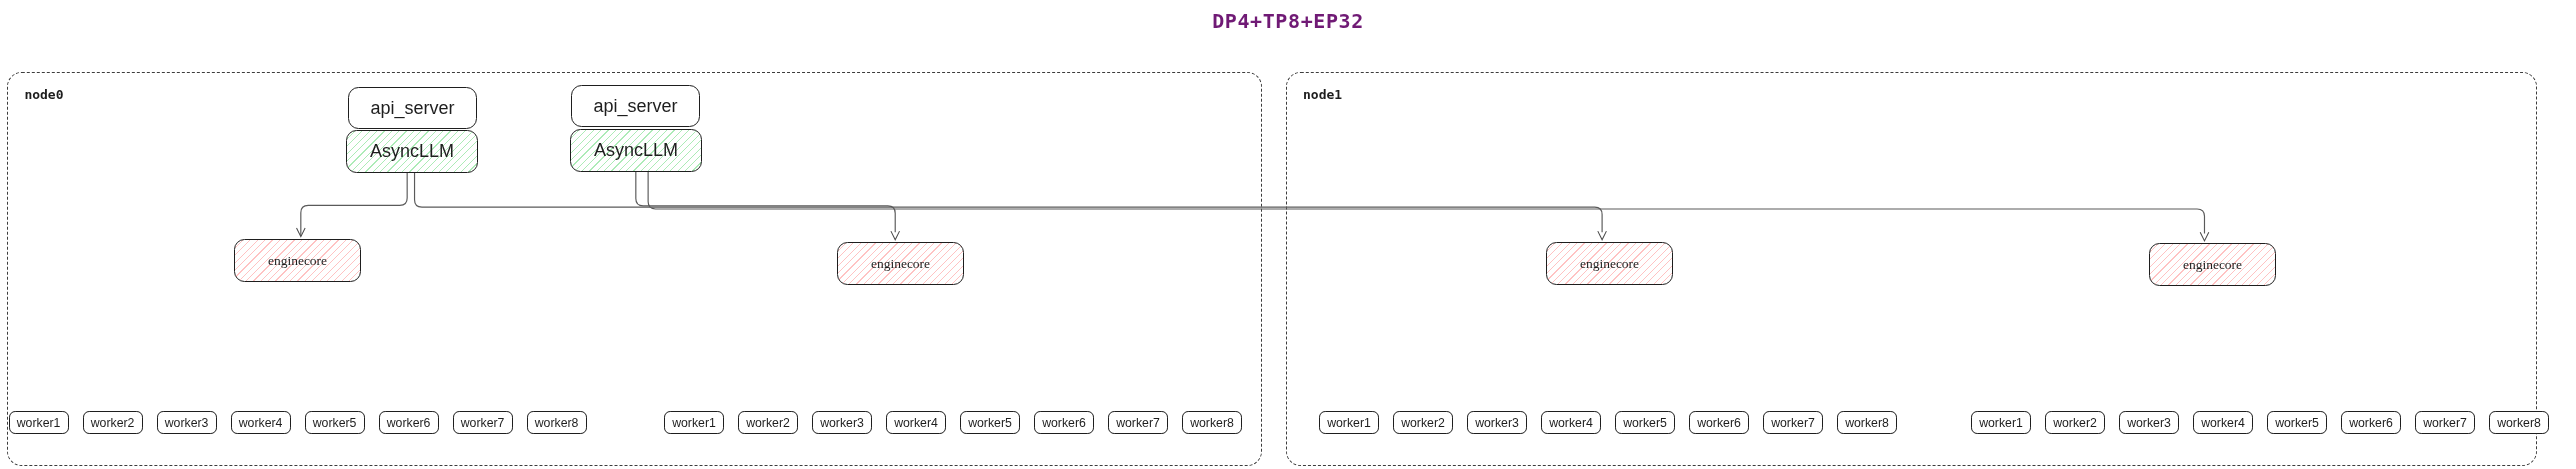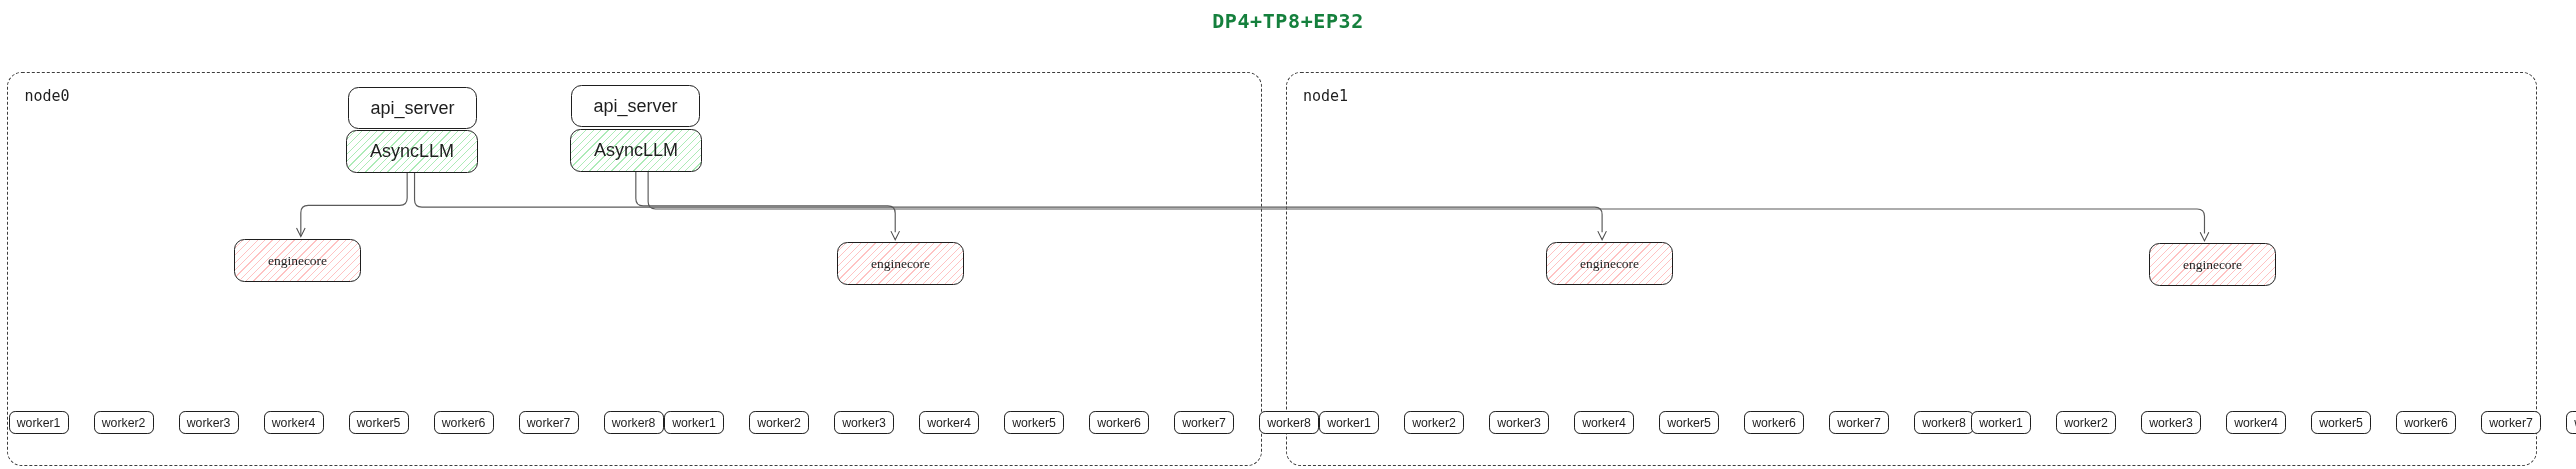--- a/index.html
+++ b/index.html
@@ -3,49 +3,49 @@
 <meta charset="utf-8">
 <style>
   html,body{margin:0;padding:0;background:#ffffff;}
   .canvas{
     position:relative;width:2576px;height:469px;background:#ffffff;
     font-family:"Liberation Sans",sans-serif;color:#1e1e1e;overflow:hidden;
   }
   .title{
     position:absolute;left:0;top:8.6px;width:2576px;text-align:center;
     font-family:"DejaVu Sans Mono",monospace;font-weight:bold;font-size:20px;
-    letter-spacing:0.6px;color:#15803d;
+    letter-spacing:0.6px;color:#701a75;
   }
   .node-box{
     position:absolute;box-sizing:border-box;
     border:1.4px dashed #3d3d3d;border-radius:14.8px;background:transparent;
   }
   .node-label{
     position:absolute;left:16px;top:13.5px;
-    font-family:"DejaVu Sans Mono",monospace;font-size:15px;font-weight:400;color:#1e1e1e;
+    font-family:"DejaVu Sans Mono",monospace;font-size:13px;font-weight:700;color:#1e1e1e;
   }
   .box{
     position:absolute;box-sizing:border-box;background:#ffffff;
     border:1.6px solid #1e1e1e;border-radius:10.5px;
     display:flex;align-items:center;justify-content:center;
     font-size:18px;color:#1e1e1e;
   }
   .hatch-green{
     background-image:repeating-linear-gradient(135deg,
       rgba(105,219,124,0.55) 0px, rgba(105,219,124,0.55) 0.9px,
       transparent 0.9px, transparent 5.2px);
   }
   .hatch-red{
     background-image:repeating-linear-gradient(135deg,
       rgba(255,135,135,0.5) 0px, rgba(255,135,135,0.5) 0.9px,
       transparent 0.9px, transparent 5.2px);
     font-family:Liberation Serif, serif;
   }
   .worker-group{
-    position:absolute;display:flex;gap:25px;
+    position:absolute;display:flex;gap:14px;
   }
   .worker{
     box-sizing:border-box;width:60px;height:23.4px;background:#ffffff;
     border:1.5px solid #1e1e1e;border-radius:6.2px;
     display:flex;align-items:center;justify-content:center;
     font-size:12.3px;color:#1e1e1e;white-space:nowrap;
   }
   svg.edges{position:absolute;left:0;top:0;pointer-events:none;}
 </style>
 </head>

